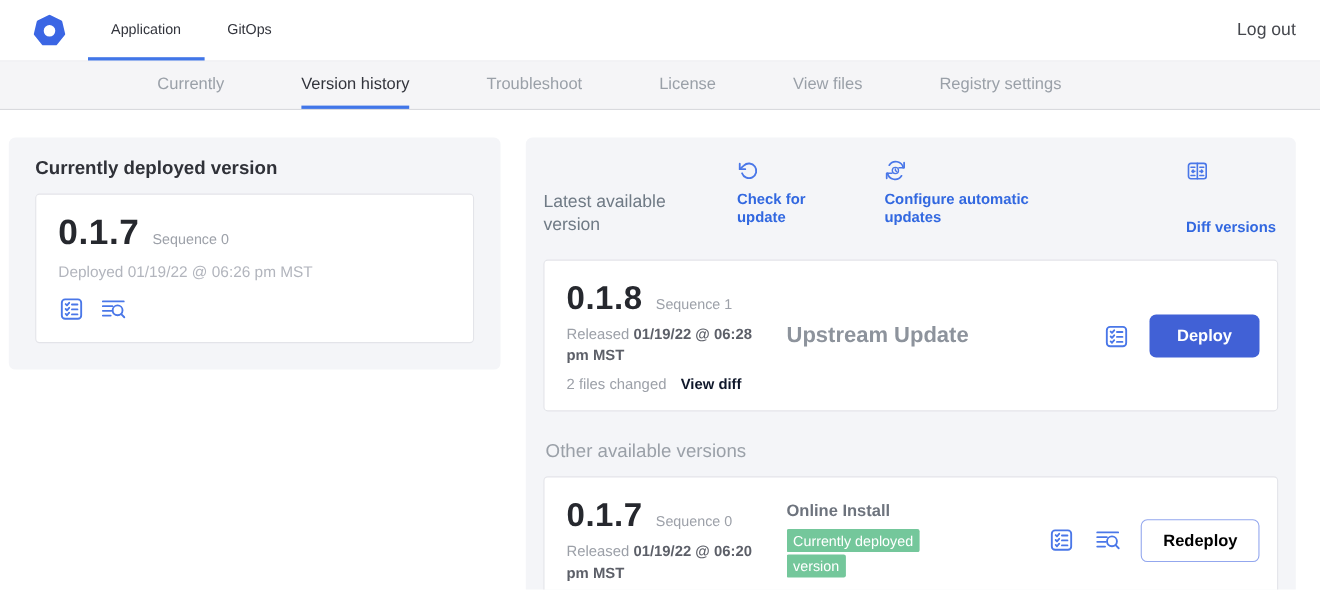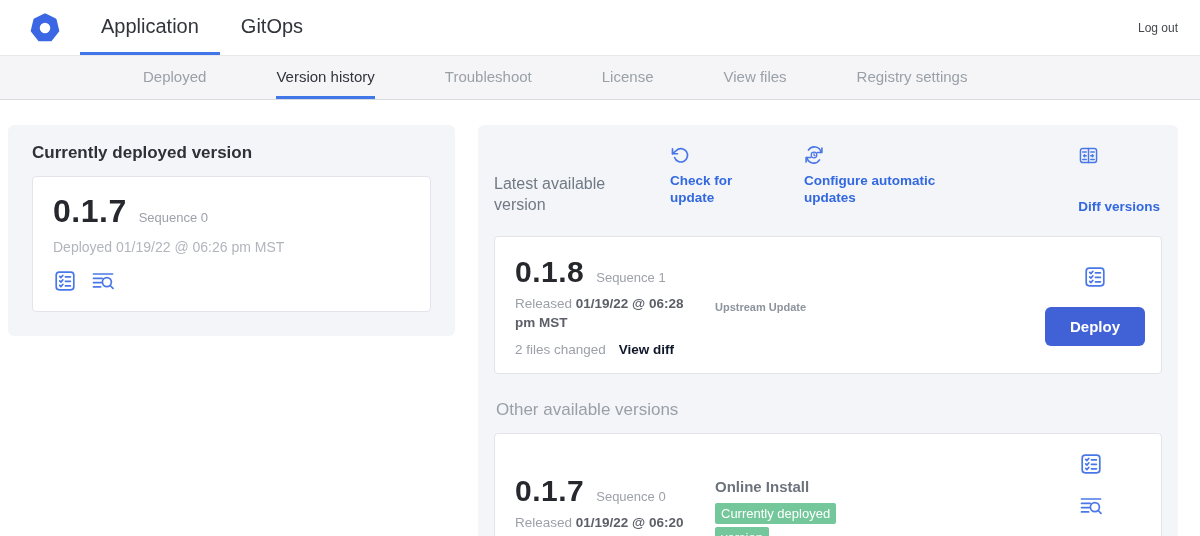--- a/index.html
+++ b/index.html
@@ -12,32 +12,32 @@
 
   
   .topnav {
     position:absolute; top:0; left:0; width:1200px; height:56px;
     background:#fff; border-bottom:1px solid #e8e8ec;
     display:flex; align-items:stretch;
   }
   .logo { display:flex; align-items:center; margin:0 20px 0 30px; }
   .topnav-tabs { display:flex; }
   .topnav-tab {
-    display:flex; align-items:center; padding:0 21px; font-size:20px;
+    display:flex; align-items:center; padding:0 21px; font-size:13px;
     font-weight:500; color:#32343c; border-bottom:3px solid transparent;
     cursor:pointer;
   }
   .topnav-tab.active { border-bottom-color:#4176e8; }
   .topnav-right { margin-left:auto; display:flex; align-items:center; gap:28px; padding-right:22px; }
   .add-app-btn {
     background:#fff; border:1px solid #8aa3f0; border-radius:18px;
     color:#3268e0; font-family:inherit; font-size:15px; font-weight:700;
     padding:9px 22px; cursor:pointer;
   }
-  .logout { font-size:12px; color:#45474d; cursor:pointer; }
+  .logout { font-size:16px; color:#45474d; cursor:pointer; }
 
   
   .subnav {
     position:absolute; top:56px; left:0; width:1200px; height:44px;
     background:#f5f5f7; border-bottom:1px solid #d9dade;
     display:flex; padding-left:143px; gap:70px;
   }
   .subnav-tab {
     display:flex; align-items:center; height:100%;
     font-size:15px; color:#9aa0a8; border-bottom:3px solid transparent; cursor:pointer;
@@ -85,22 +85,22 @@
     margin-top:20px; padding:18px 16px 16px 20px;
     display:flex; align-items:center;
   }
   .vc-left { width:200px; flex-shrink:0; }
   .released-line { margin-top:5px; font-size:13.5px; color:#9ca0a8; line-height:1.45; max-width:192px; }
   .released-date { color:#5c5f68; font-weight:700; }
   .files-row { margin-top:9px; font-size:13.5px; color:#9ca0a8; display:flex; gap:13px; }
   .view-diff { color:#0f172a; font-weight:700; cursor:pointer; }
 
   .vc-mid { flex:1; }
-  .source-label { font-size:11px; font-weight:700; color:#8d939c;text-align:right; }
-  .vc-right { display:flex; align-items:center; gap:18px;flex-direction:column; }
+  .source-label { font-size:20px; font-weight:700; color:#8d939c;text-align:right; }
+  .vc-right { display:flex; align-items:center; gap:18px; }
   .ml-auto { margin-left:auto; }
 
   .deploy-btn {
     background:#4161d6; border:none; border-radius:6px; color:#fff;
     font-family:inherit; font-size:15px; font-weight:700;
     padding:11px 25px; cursor:pointer;
   }
   .redeploy-btn {
     background:#fff; border:1px solid #93a7ee; border-radius:6px; color:#000000;
     font-family:inherit; font-size:15px; font-weight:700;
@@ -188,21 +188,21 @@
   <nav class="topnav-tabs">
     <div class="topnav-tab active">Application</div>
     <div class="topnav-tab">GitOps</div>
   </nav>
   <div class="topnav-right">
     <span class="logout">Log out</span>
   </div>
 </header>
 
 <nav class="subnav">
-  <div class="subnav-tab">Deployed</div>
+  <div class="subnav-tab">Currently</div>
   <div class="subnav-tab active">Version history</div>
   <div class="subnav-tab">Troubleshoot</div>
   <div class="subnav-tab">License</div>
   <div class="subnav-tab">View files</div>
   <div class="subnav-tab">Registry settings</div>
 </nav>
 
 <main class="main">
 
   <section class="card card-deployed">

